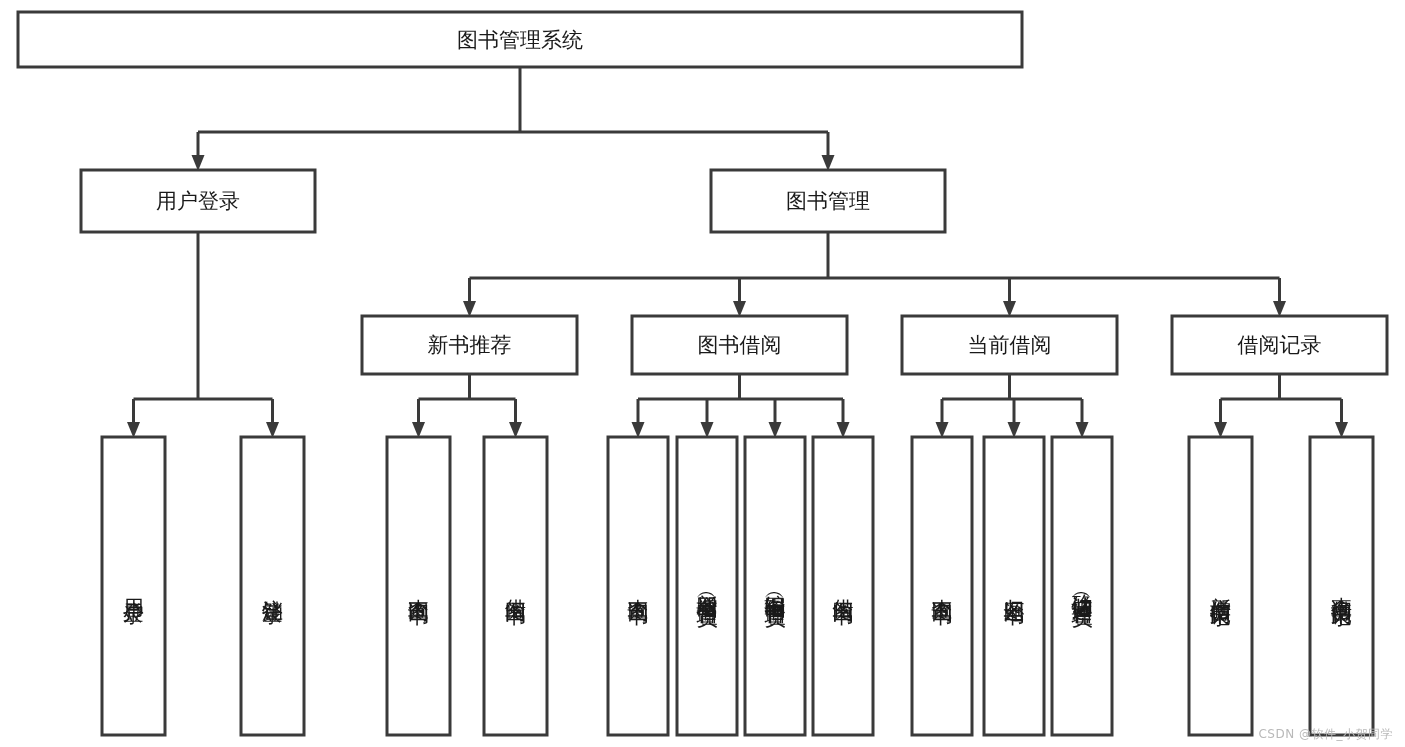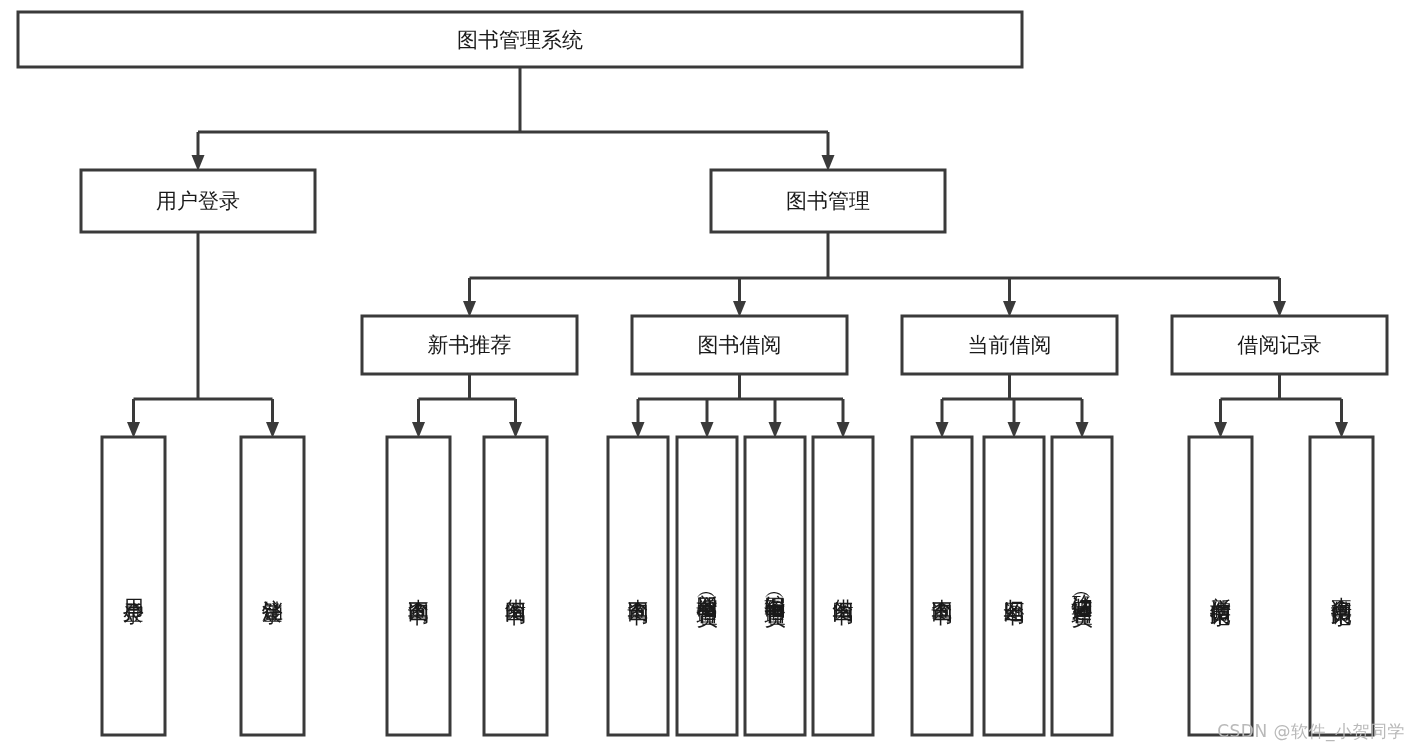--- a/index.html
+++ b/index.html
@@ -61,24 +61,24 @@
     letter-spacing: 2px;
     color: #1a1a1a;
     white-space: nowrap;
     display: flex;
     align-items: flex-start;
     justify-content: center;
     pointer-events: none;
   }
   .watermark {
     position: absolute;
-    right: 0;
+    right: 12px;
     bottom: 4px;
     font-family: "DejaVu Sans", "Liberation Sans", sans-serif;
-    font-size: 17px;
+    font-size: 12px;
     color: #b9b9b9;
     letter-spacing: 0.5px;
     white-space: nowrap;
   }
 </style>
 </head>
 <body>
 
 <div id="diagram-root">
   <svg id="diagram-svg" viewBox="0 0 1405 747" preserveAspectRatio="none">

